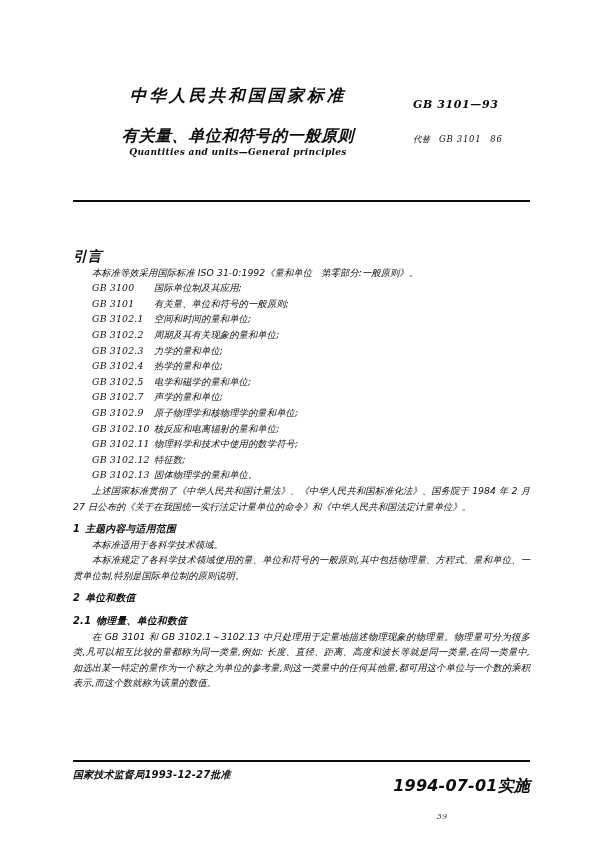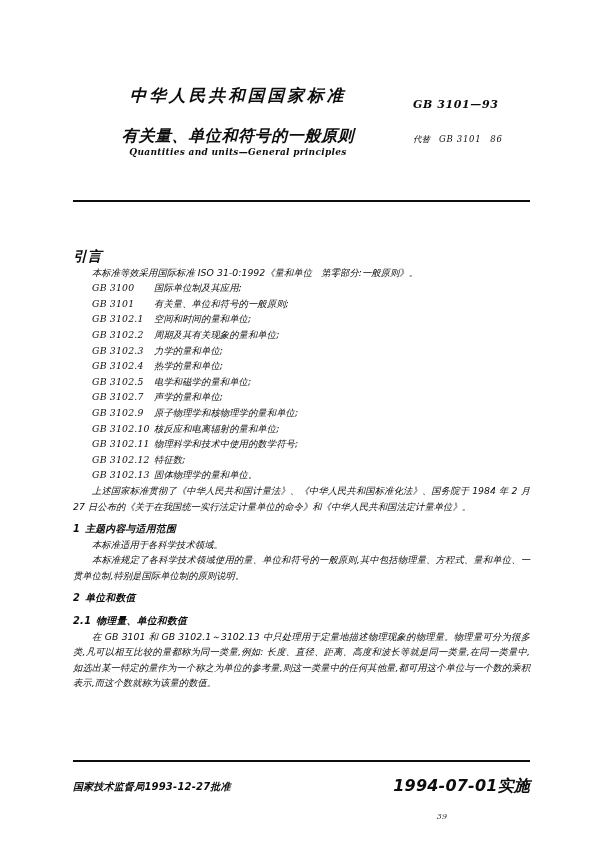--- a/index.html
+++ b/index.html
@@ -168,21 +168,21 @@
   .footer {
     position: absolute;
     left: 73px;
     top: 764px;
     width: 457px;
     height: 18px;
   }
   .footer-left {
     position: absolute;
     left: 0;
-    top: 16px;
+    top: 4px;
     font-size: 10px;
     font-weight: bold;
     letter-spacing: 0.2px;
     white-space: nowrap;
   }
   .footer-right {
     position: absolute;
     right: 0;
     top: 12px;
     font-size: 16px;

